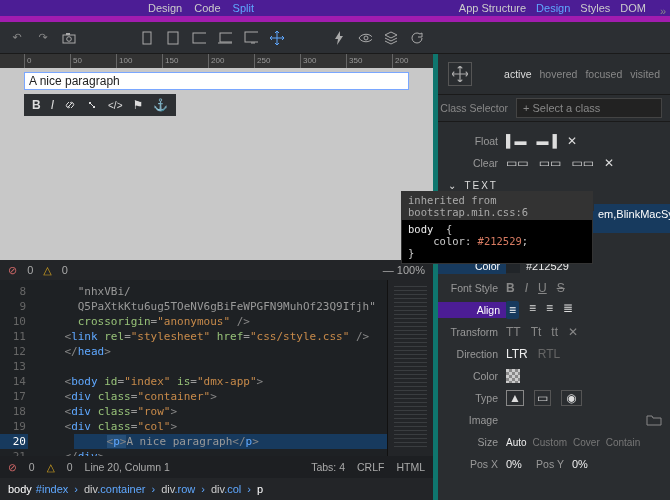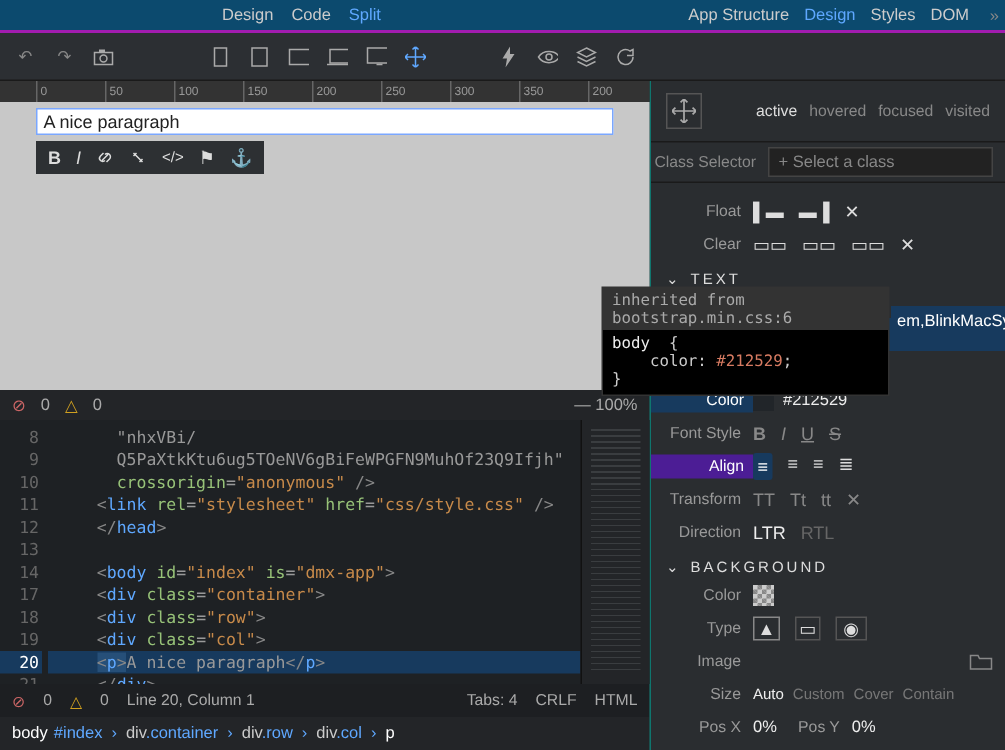--- a/index.html
+++ b/index.html
@@ -6,53 +6,53 @@
   body {
     width: 670px; height: 500px;
     background: #2c2f33;
     font-family: -apple-system, BlinkMacSystemFont, "Segoe UI", sans-serif;
     font-size: 11px;
     color: #bbb;
     overflow: hidden;
     position: relative;
   }
   
-  .topbar { height: 22px; background: #0c4a6e; display: flex; align-items: center; border-bottom:2px solid #a21caf;}
+  .topbar { height: 22px; background: #4c1d95; display: flex; align-items: center; border-bottom:6px solid #a21caf;}
   .topbar .mode-tabs { margin-left: 148px; display: flex; gap: 12px; }
   .topbar .panel-tabs { margin-left: auto; display: flex; gap: 10px; padding-right: 24px; }
   .tab { color: #ccc; cursor: pointer; }
   .tab.active { color: #5fa8ff; }
   .top-right-chevrons { position:absolute; top:0; right:4px; color:#888; height:22px; display:flex; align-items:center;}
   
   .toolbar { height: 32px; background: #2c2f33; display: flex; align-items: center; padding: 0 10px; gap: 12px; border-bottom:1px solid #1a1a1a;}
   .tool-ico { width:14px; height:14px; display:inline-flex; align-items:center; justify-content:center; color:#888;}
   .tool-ico.active { color:#5fa8ff;}
   
   .main { display:flex; height: calc(500px - 54px); }
   .left { width: 433px; display:flex; flex-direction:column; }
-  .right { width: 237px; background:#2a2d30; border-left:1px solid #0f766e; overflow:hidden;}
+  .right { width: 237px; background:#2a2d30; border-left:5px solid #0f766e; overflow:hidden;}
   
   .ruler { height:14px; background:#333; position:relative; font-size:8px; color:#999; overflow:hidden;}
   .ruler-tick { position:absolute; top:0; height:14px; border-left:1px solid #666; padding-left:2px; line-height:14px;}
   .design-pane { height:192px; background:#c8c8c8; position:relative; }
   .para-input { position:absolute; top:4px; left:24px; right:24px; height:18px; background:#fff; border:1px solid #7aa7ff; color:#222; padding:1px 4px; font-size:12px;}
   .format-bar { position:absolute; top:26px; left:24px; height:22px; background:#2d3033; display:flex; align-items:center; gap:10px; padding:0 8px;}
   .format-bar span { color:#ddd; font-size:12px;}
   
   .mid-status { height:20px; background:#232528; display:flex; align-items:center; padding:0 8px; gap:10px; color:#aaa;}
   .mid-status .warn { color:#d0a020;}
   .mid-status .spacer{flex:1;}
   
   .code-pane { flex:1; background:#1e2124; position:relative; display:flex; font-family: Menlo, Consolas, monospace; font-size:11px; overflow:hidden;}
   .gutter { width:32px; background:#1e2124; color:#666; text-align:right; padding:4px 6px 4px 0;}
   .gutter div { height:15px; line-height:15px;}
   .gutter .hl { background:#173a5e; color:#fff; margin-right:-2px; padding-right:2px;}
   .code { flex:1; padding:4px 0; color:#999; }
   .code div { height:15px; line-height:15px; padding-left:6px; white-space:pre;}
-  .code .hl-line { background:#173a5e;}
+  .code .hl-line { background:#173a5e;margin-left:42px;}
   .tok-tag{color:#5fa8ff;} .tok-attr{color:#97c278;} .tok-str{color:#c78a4a;} .tok-pn{color:#888;}
   .minimap { width:46px; background:#232528; border-left:1px solid #111; position:relative;}
   .minimap::before{content:"";position:absolute;inset:6px;background:repeating-linear-gradient(#3a3d40 0 1px, transparent 1px 4px);}
   
   .bot-status { height:22px; background:#1d1f22; display:flex; align-items:center; padding:0 8px; gap:12px; font-size:10.5px; color:#aaa;}
   .bot-status .warn{color:#d0a020;}
   .bot-status .spacer{flex:1;}
   
   .crumb { height:22px; background:#232528; display:flex; align-items:center; padding:0 8px; gap:4px; font-size:11px; color:#ccc;}
   .crumb .sel{color:#fff;}
@@ -362,21 +362,20 @@
       </div>
     </div>
     <div class="prop-row">
       <label>Direction</label>
       <div class="icons">
         <span style="color:#eee">LTR</span>
         <span style="color:#666">RTL</span>
       </div>
     </div>
 
-    <div class="sect-head">BACKGROUND</div>
     <div class="prop-row">
       <label>Color</label>
       <span class="swatch checker"></span>
     </div>
     <div class="prop-row">
       <label>Type</label>
       <div class="icons">
         <span style="border:1px solid #888;padding:0 2px">▲</span>
         <span style="border:1px solid #555;padding:0 2px">▭</span>
         <span style="border:1px solid #555;padding:0 4px">◉</span>

